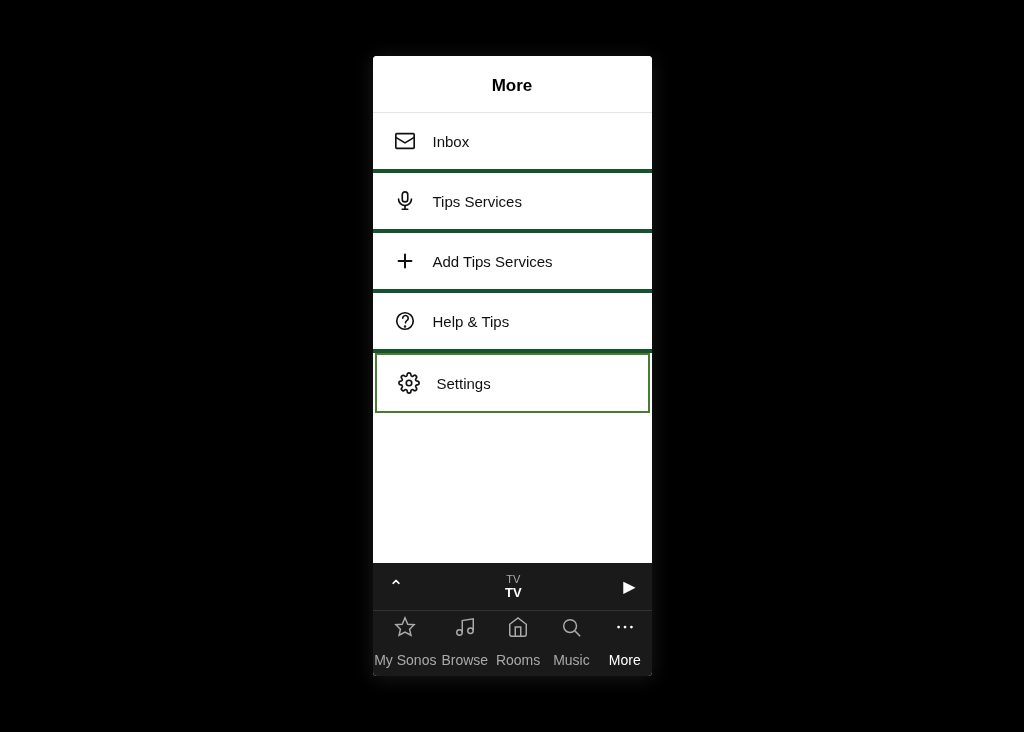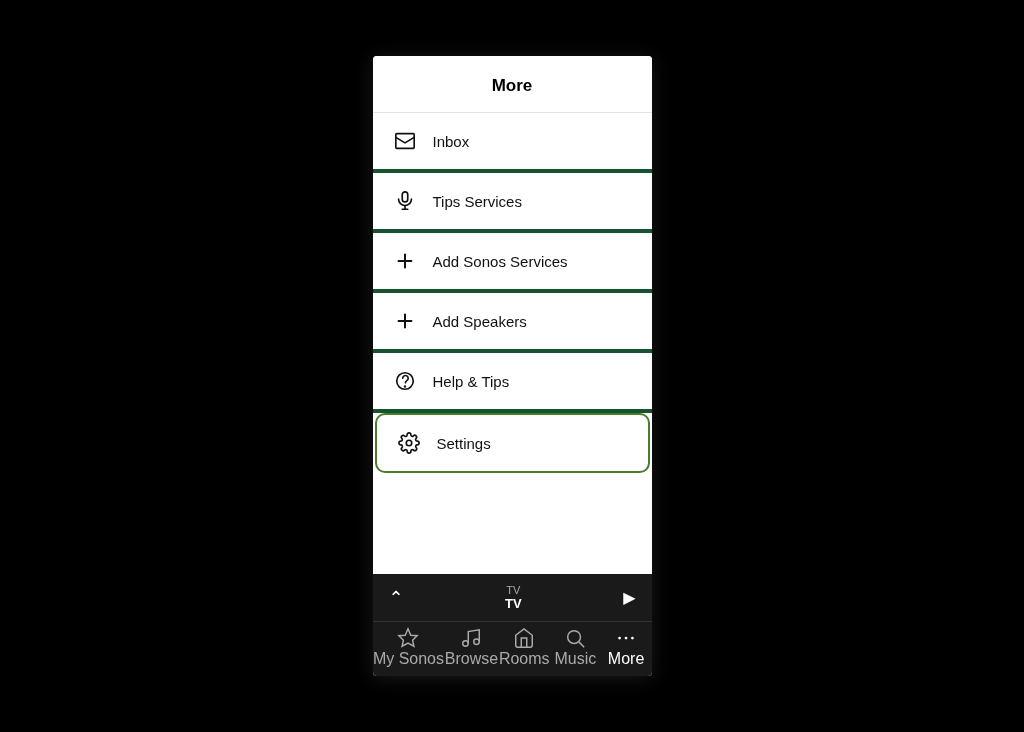--- a/index.html
+++ b/index.html
@@ -51,21 +51,21 @@
       align-items: center;
       padding: 16px 20px;
       border-bottom: 4px solid #14532d;
       cursor: pointer;
       background: #fff;
     }
 
     .menu-item.highlighted {
       border: 2.5px solid #4a7c2f;
       margin: 0 2px;
-      border-radius: 10px;
+      border-radius: 0;
       text-align: right;
     }
 
     .menu-icon {
       width: 24px;
       height: 24px;
       margin-right: 16px;
       display: flex;
       align-items: center;
       justify-content: center;
@@ -148,23 +148,23 @@
     .nav-icon.active {
       color: #fff;
     }
 
     .nav-icon svg {
       width: 22px;
       height: 22px;
     }
 
     .nav-label {
-      font-size: 16px;
+      font-size: 14px;
       color: #aaa;
-      margin-top: 2px;
+      margin-top: 15px;
     }
 
     .nav-label.active {
       color: #fff;
     }
   </style>
 </head>
 <body>
 
 <div class="phone-container">
@@ -197,32 +197,23 @@
       <span class="menu-label">Tips Services</span>
     </div>
 
     <div class="menu-item">
       <div class="menu-icon">
         <svg viewBox="0 0 24 24" fill="none" stroke="#111" stroke-width="2.2" stroke-linecap="round">
           <line x1="12" y1="5" x2="12" y2="19"></line>
           <line x1="5" y1="12" x2="19" y2="12"></line>
         </svg>
       </div>
-      <span class="menu-label">Add Sonos Services</span>
-    </div>
-
-    <div class="menu-item">
-      <div class="menu-icon">
-        <svg viewBox="0 0 24 24" fill="none" stroke="#111" stroke-width="2.2" stroke-linecap="round">
-          <line x1="12" y1="5" x2="12" y2="19"></line>
-          <line x1="5" y1="12" x2="19" y2="12"></line>
-        </svg>
-      </div>
-      <span class="menu-label">Add Speakers</span>
-    </div>
+      <span class="menu-label">Add Tips Services</span>
+    </div>
+
 
 
     <div class="menu-item">
       <div class="menu-icon">
         <svg viewBox="0 0 24 24" fill="none" stroke="#111" stroke-width="1.8" stroke-linecap="round" stroke-linejoin="round">
           <circle cx="12" cy="12" r="9"></circle>
           <path d="M9.5 9a3 3 0 1 1 4.5 2.6c-.8.5-1.5 1.2-1.5 2.4"></path>
           <circle cx="12" cy="18" r="0.5" fill="#111"></circle>
         </svg>
       </div>

